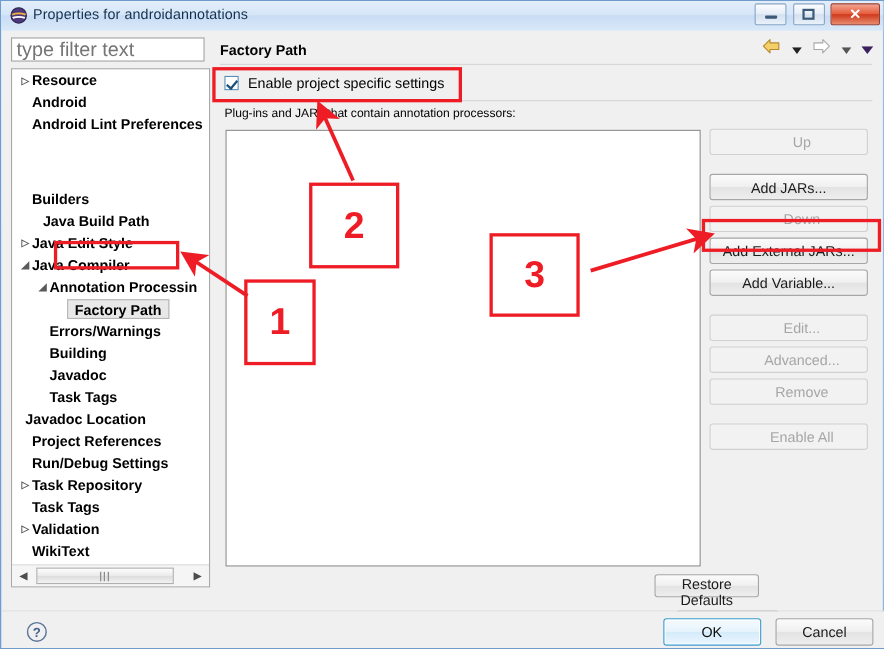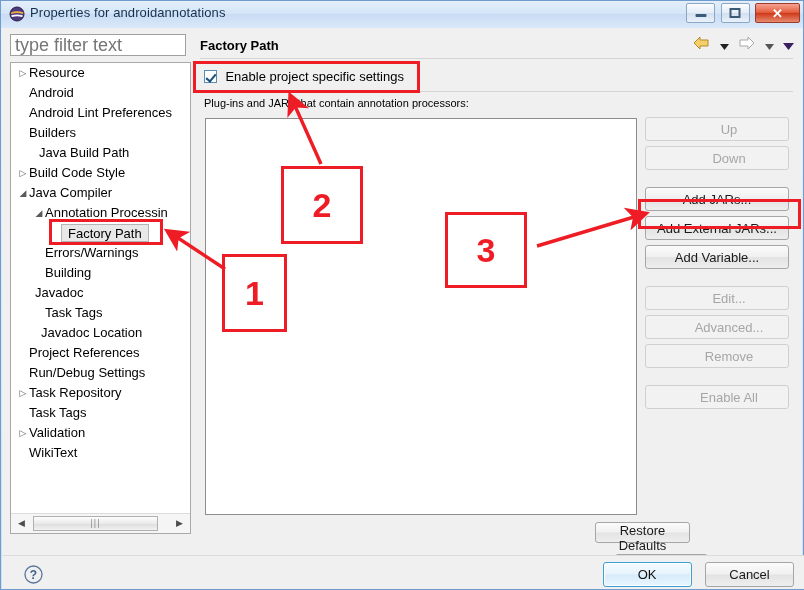--- a/index.html
+++ b/index.html
@@ -65,21 +65,21 @@
   .filter-input {
     position: absolute; left: 3px; top: 3px; width: 176px; height: 22px;
     border: 1px solid #a0a0a0; background: #ffffff;
     box-sizing: border-box; font-size: 18px; color: #6b6b6b;
     padding: 2px 4px; font-family: "Liberation Sans", sans-serif;
     outline: none;
   }
   .tree-box {
     position: absolute; left: 3px; top: 31px; width: 181px; height: 472px;
     background: #ffffff; border: 1px solid #a9a9a9;
-    box-sizing: border-box; overflow: hidden;
+    box-sizing: border-box; overflow: hidden; font-weight: bold;
   }
   .tree-scroll { position: absolute; left:0; top:0; width: 179px; height: 448px; overflow: hidden; }
   .tree-item {
     position: relative; height: 20px; line-height: 20px;
     font-size: 13px; color: #000000; white-space: nowrap;
   }
   .tree-item .tw {
     display: inline-block; width: 12px; text-align: center;
     font-size: 9px; color: #5a5a5a; vertical-align: top;
   }
@@ -253,31 +253,31 @@
 
   <div class="dialog-body">
 
     <div class="left-pane">
       <input class="filter-input" type="text" placeholder="type filter text" style="">
       <div class="tree-box">
         <div class="tree-scroll" id="tree-scroll">
             <div class="tree-item" style="padding-left: 6px;"><span class="tw">▷</span><span class="tlabel">Resource</span></div>
             <div class="tree-item" style="padding-left: 6px;"><span class="tw"></span><span class="tlabel">Android</span></div>
             <div class="tree-item" style="padding-left: 6px;"><span class="tw"></span><span class="tlabel">Android Lint Preferences</span></div>
-            <div class="tree-item" style="padding-left: 6px;"><span class="tw"></span><span class="tlabel">Builders</span></div>
+            <div class="tree-item" style="padding-left: 6px; margin-top: 48px;"><span class="tw"></span><span class="tlabel">Builders</span></div>
             <div class="tree-item" style="padding-left: 16px;"><span class="tw"></span><span class="tlabel">Java Build Path</span></div>
-            <div class="tree-item" style="padding-left: 6px;"><span class="tw">▷</span><span class="tlabel">Build Code Style</span></div>
+            <div class="tree-item" style="padding-left: 6px;"><span class="tw">▷</span><span class="tlabel">Java Edit Style</span></div>
             <div class="tree-item" style="padding-left: 6px;"><span class="tw">◢</span><span class="tlabel">Java Compiler</span></div>
             <div class="tree-item" style="padding-left: 22px;"><span class="tw">◢</span><span class="tlabel">Annotation Processin</span></div>
             <div class="tree-item selected" style="padding-left: 38px;"><span class="tw"></span><span class="tlabel">Factory Path</span></div>
             <div class="tree-item" style="padding-left: 22px;"><span class="tw"></span><span class="tlabel">Errors/Warnings</span></div>
             <div class="tree-item" style="padding-left: 22px;"><span class="tw"></span><span class="tlabel">Building</span></div>
-            <div class="tree-item" style="padding-left: 12px;"><span class="tw"></span><span class="tlabel">Javadoc</span></div>
+            <div class="tree-item" style="padding-left: 22px;"><span class="tw"></span><span class="tlabel">Javadoc</span></div>
             <div class="tree-item" style="padding-left: 22px;"><span class="tw"></span><span class="tlabel">Task Tags</span></div>
-            <div class="tree-item" style="padding-left: 18px;"><span class="tw"></span><span class="tlabel">Javadoc Location</span></div>
+            <div class="tree-item" style="padding-left: 0;"><span class="tw"></span><span class="tlabel">Javadoc Location</span></div>
             <div class="tree-item" style="padding-left: 6px;"><span class="tw"></span><span class="tlabel">Project References</span></div>
             <div class="tree-item" style="padding-left: 6px;"><span class="tw"></span><span class="tlabel">Run/Debug Settings</span></div>
             <div class="tree-item" style="padding-left: 6px;"><span class="tw">▷</span><span class="tlabel">Task Repository</span></div>
             <div class="tree-item" style="padding-left: 6px;"><span class="tw"></span><span class="tlabel">Task Tags</span></div>
             <div class="tree-item" style="padding-left: 6px;"><span class="tw">▷</span><span class="tlabel">Validation</span></div>
             <div class="tree-item" style="padding-left: 6px;"><span class="tw"></span><span class="tlabel">WikiText</span></div>
           </div>
         <div class="hscroll">
           <span class="hs-arrow left">◀</span>
           <span class="hs-thumb">|||</span>
@@ -325,22 +325,22 @@
       </div>
 
       <div class="hr bot"></div>
 
       <div class="section-label">Plug-ins and JARs that contain annotation processors:</div>
 
       <div class="listbox"></div>
 
       <div class="side-btns" id="side-btns">
           <button class="btn disabled">Up</button>
+          <button class="btn gap">Add JARs...</button>
           <button class="btn disabled">Down</button>
-          <button class="btn gap">Add JARs...</button>
           <button class="btn">Add External JARs...</button>
           <button class="btn">Add Variable...</button>
           <button class="btn disabled gap">Edit...</button>
           <button class="btn disabled">Advanced...</button>
           <button class="btn disabled">Remove</button>
           <button class="btn disabled gap">Enable All</button>
         </div>
     </div>
 
     <div class="bottom-btns">

